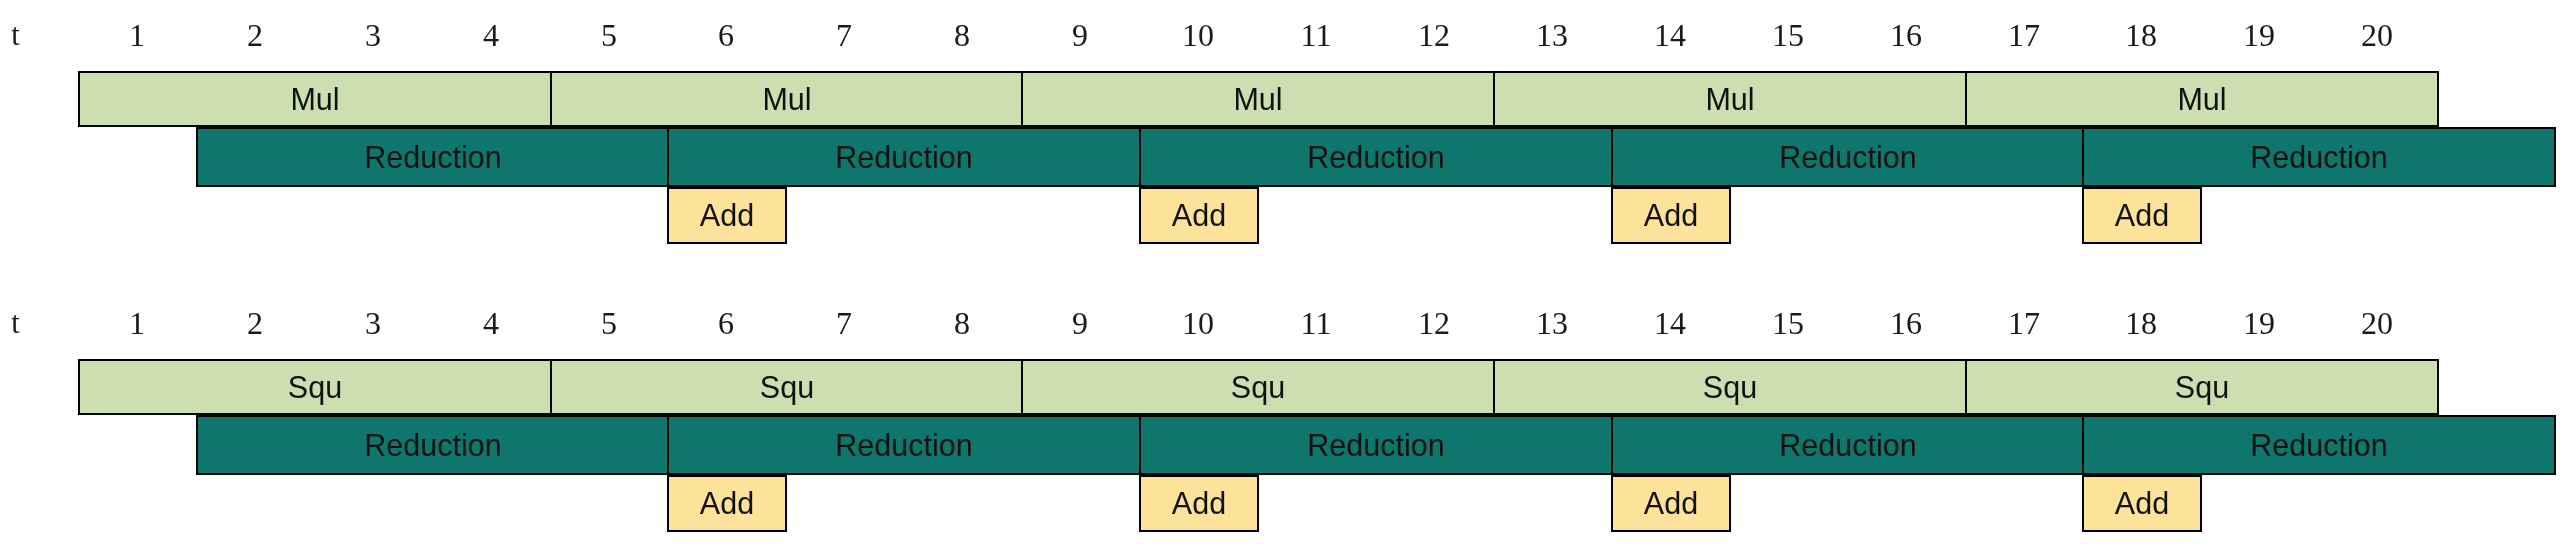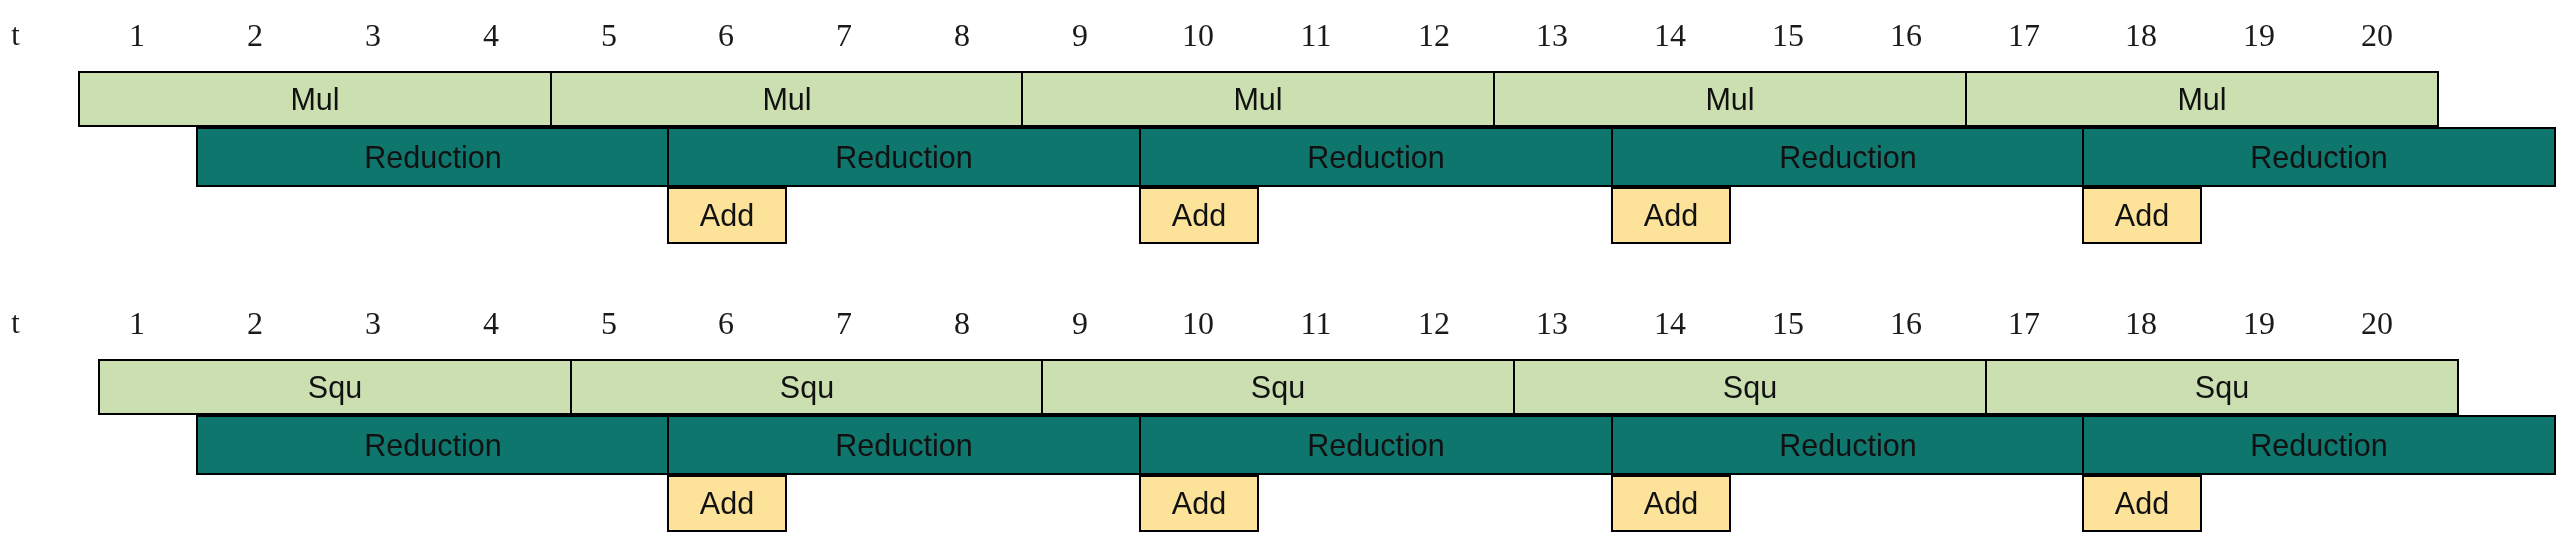--- a/index.html
+++ b/index.html
@@ -123,21 +123,21 @@
         <div class="tick-label" style="left: 1434px;">12</div>
         <div class="tick-label" style="left: 1552px;">13</div>
         <div class="tick-label" style="left: 1670px;">14</div>
         <div class="tick-label" style="left: 1788px;">15</div>
         <div class="tick-label" style="left: 1906px;">16</div>
         <div class="tick-label" style="left: 2024px;">17</div>
         <div class="tick-label" style="left: 2141px;">18</div>
         <div class="tick-label" style="left: 2259px;">19</div>
         <div class="tick-label" style="left: 2377px;">20</div>
       </div>
-      <div class="track" style="top: 71px; height: 56px; margin-left: 20px;">
+      <div class="track" style="top: 71px; height: 56px;">
         <div class="block mul" style="left: 78px; width: 474px; top: 0px; height: 56px;">Squ</div>
         <div class="block mul" style="left: 550px; width: 474px; top: 0px; height: 56px;">Squ</div>
         <div class="block mul" style="left: 1021px; width: 474px; top: 0px; height: 56px;">Squ</div>
         <div class="block mul" style="left: 1493px; width: 474px; top: 0px; height: 56px;">Squ</div>
         <div class="block mul" style="left: 1965px; width: 474px; top: 0px; height: 56px;">Squ</div>
       </div>
       <div class="track" style="top: 127px; height: 60px;">
         <div class="block red" style="left: 196px; width: 474px; top: 0px; height: 60px;">Reduction</div>
         <div class="block red" style="left: 667px; width: 474px; top: 0px; height: 60px;">Reduction</div>
         <div class="block red" style="left: 1139px; width: 474px; top: 0px; height: 60px;">Reduction</div>

